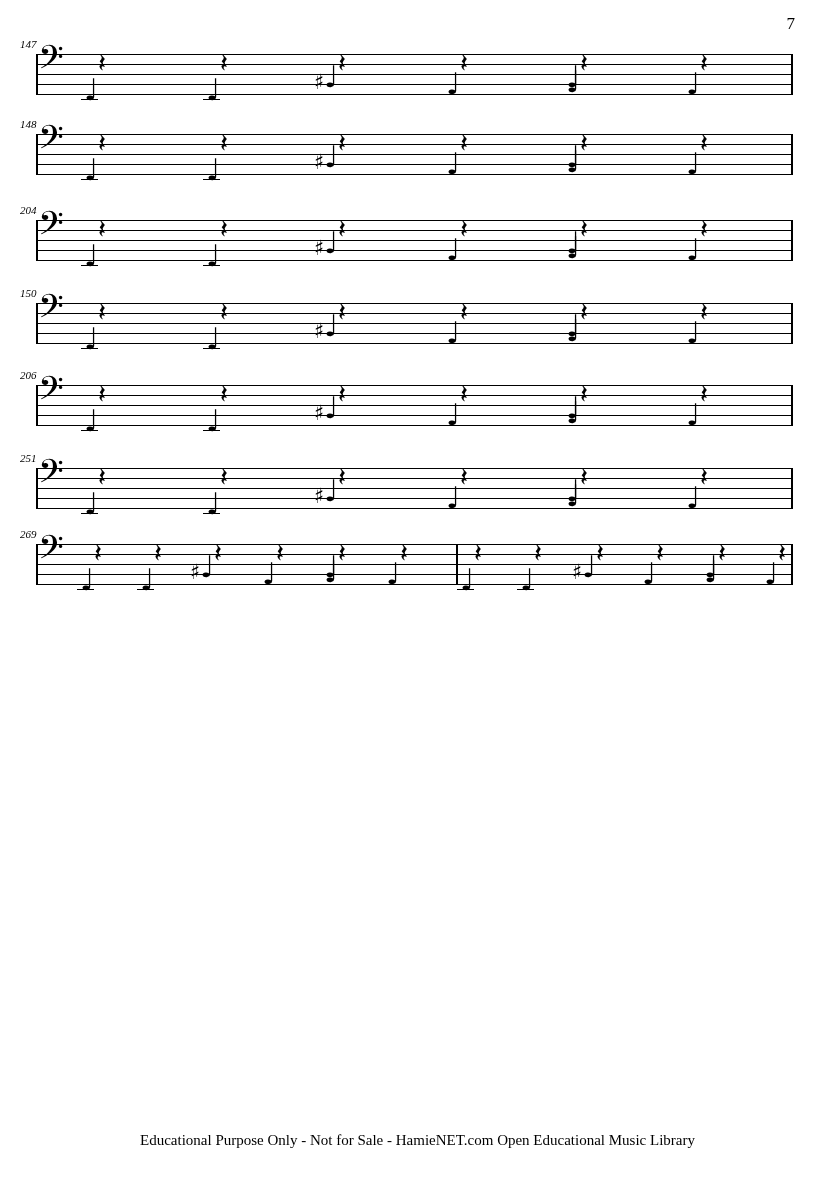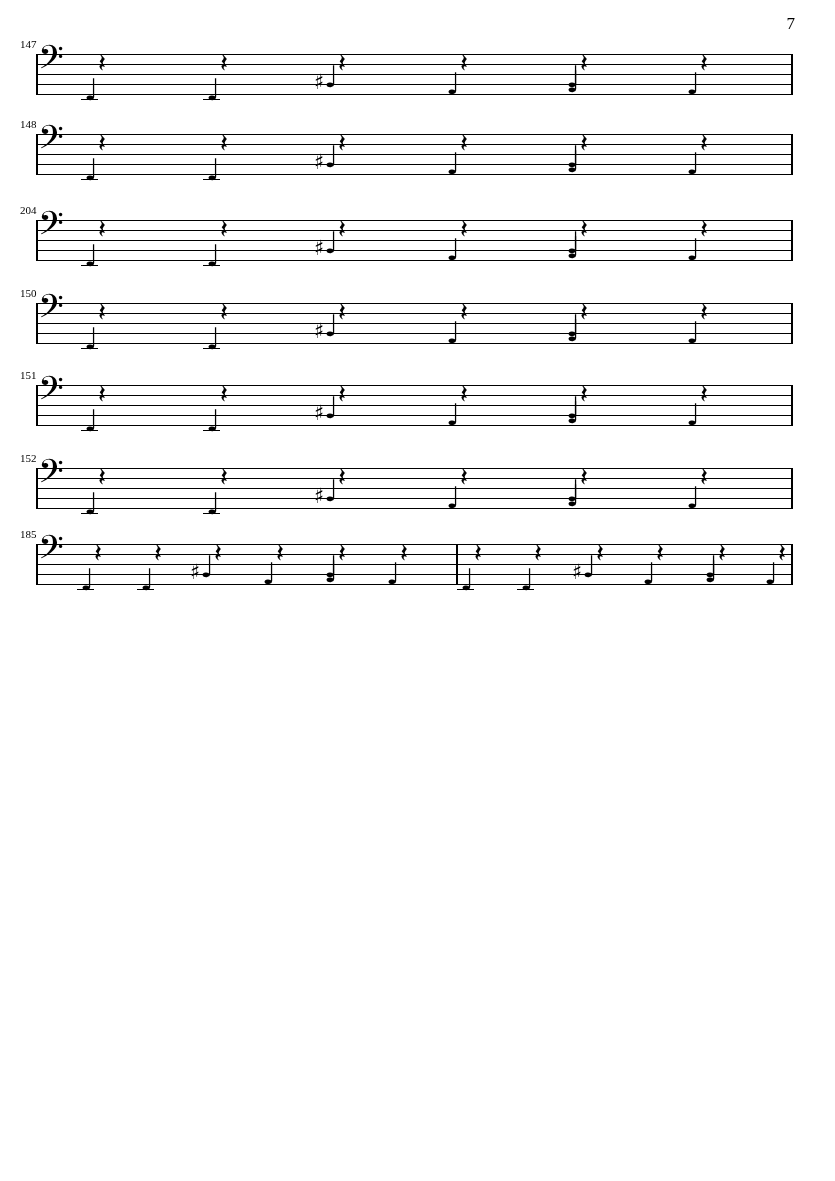--- a/index.html
+++ b/index.html
@@ -32,20 +32,21 @@
     left: 0;
     width: 835px;
     height: 96px;
   }
   .measure-number {
     position: absolute;
     left: 20px;
     top: 0px;
     font-size: 11px;
     font-family: "Liberation Serif", serif;
+    font-style: italic;
   }
   .staff {
     position: absolute;
     left: 36px;
     top: 16px;
     width: 757px;
     height: 40px;
   }
   .staff-line {
     position: absolute;
@@ -226,21 +227,21 @@
           <div class="rest" style="left: 424px; top: -4px;">𝄽</div>
           <div class="noteglyph" style="left: 410px; top: 15px;">♩</div>
           <div class="rest" style="left: 544px; top: -4px;">𝄽</div>
           <div class="noteglyph" style="left: 530px; top: 13px;">♩</div>
           <div class="noteglyph" style="left: 530px; top: 8px;">♩</div>
           <div class="rest" style="left: 664px; top: -4px;">𝄽</div>
           <div class="noteglyph" style="left: 650px; top: 15px;">♩</div>
         </div>
       </div>
       <div class="system" style="top: 369px;">
-        <div class="measure-number">151</div>
+        <div class="measure-number">206</div>
         <div class="staff">
           <div class="staff-line l0"></div>
           <div class="staff-line l1"></div>
           <div class="staff-line l2"></div>
           <div class="staff-line l3"></div>
           <div class="staff-line l4"></div>
           <div class="barline" style="left: 0px;"></div>
           <div class="barline" style="left: 755px;"></div>
           <div class="clef">𝄢</div>
           <div class="rest" style="left: 62px; top: -4px;">𝄽</div>
@@ -255,21 +256,21 @@
           <div class="rest" style="left: 424px; top: -4px;">𝄽</div>
           <div class="noteglyph" style="left: 410px; top: 15px;">♩</div>
           <div class="rest" style="left: 544px; top: -4px;">𝄽</div>
           <div class="noteglyph" style="left: 530px; top: 13px;">♩</div>
           <div class="noteglyph" style="left: 530px; top: 8px;">♩</div>
           <div class="rest" style="left: 664px; top: -4px;">𝄽</div>
           <div class="noteglyph" style="left: 650px; top: 15px;">♩</div>
         </div>
       </div>
       <div class="system" style="top: 452px;">
-        <div class="measure-number">152</div>
+        <div class="measure-number">251</div>
         <div class="staff">
           <div class="staff-line l0"></div>
           <div class="staff-line l1"></div>
           <div class="staff-line l2"></div>
           <div class="staff-line l3"></div>
           <div class="staff-line l4"></div>
           <div class="barline" style="left: 0px;"></div>
           <div class="barline" style="left: 755px;"></div>
           <div class="clef">𝄢</div>
           <div class="rest" style="left: 62px; top: -4px;">𝄽</div>
@@ -284,21 +285,21 @@
           <div class="rest" style="left: 424px; top: -4px;">𝄽</div>
           <div class="noteglyph" style="left: 410px; top: 15px;">♩</div>
           <div class="rest" style="left: 544px; top: -4px;">𝄽</div>
           <div class="noteglyph" style="left: 530px; top: 13px;">♩</div>
           <div class="noteglyph" style="left: 530px; top: 8px;">♩</div>
           <div class="rest" style="left: 664px; top: -4px;">𝄽</div>
           <div class="noteglyph" style="left: 650px; top: 15px;">♩</div>
         </div>
       </div>
       <div class="system" style="top: 528px;">
-        <div class="measure-number">185</div>
+        <div class="measure-number">269</div>
         <div class="staff">
           <div class="staff-line l0"></div>
           <div class="staff-line l1"></div>
           <div class="staff-line l2"></div>
           <div class="staff-line l3"></div>
           <div class="staff-line l4"></div>
           <div class="barline" style="left: 0px;"></div>
           <div class="barline" style="left: 755px;"></div>
           <div class="barline" style="left: 420px;"></div>
           <div class="clef">𝄢</div>
@@ -331,14 +332,15 @@
           <div class="noteglyph" style="left: 606px; top: 15px;">♩</div>
           <div class="rest" style="left: 682px; top: -4px;">𝄽</div>
           <div class="noteglyph" style="left: 668px; top: 13px;">♩</div>
           <div class="noteglyph" style="left: 668px; top: 8px;">♩</div>
           <div class="rest" style="left: 742px; top: -4px;">𝄽</div>
           <div class="noteglyph" style="left: 728px; top: 15px;">♩</div>
         </div>
       </div>
     </div>
 
+  <div class="footer">Educational Purpose Only - Not for Sale - HamieNET.com Open Educational Music Library</div>
 
 </div>
 
 </body></html>

